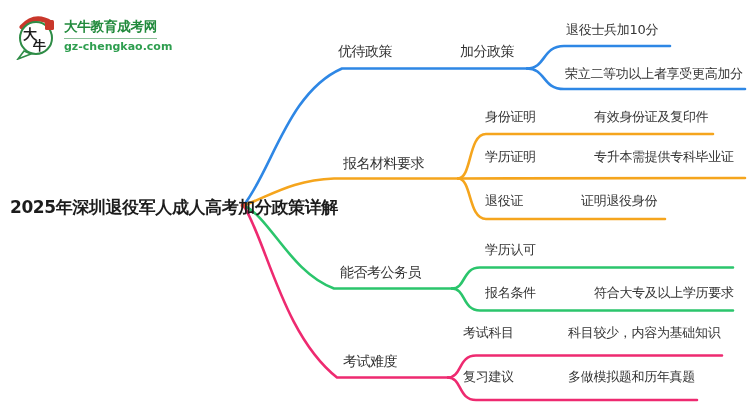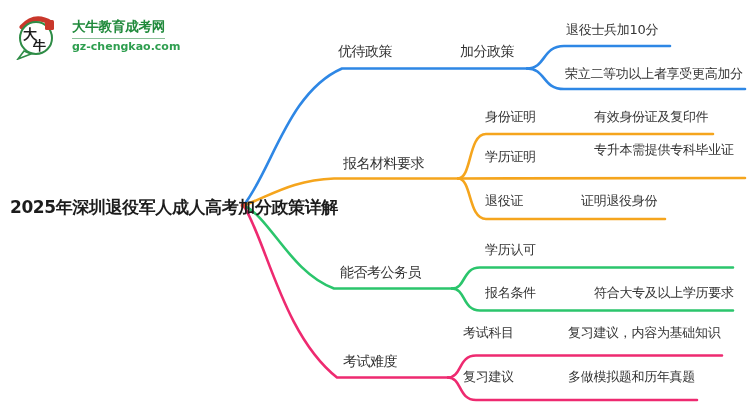--- a/index.html
+++ b/index.html
@@ -6,38 +6,38 @@
   .stage{
     position:relative;width:750px;height:410px;background:#ffffff;overflow:hidden;
     font-family:"DejaVu Sans","Liberation Sans",sans-serif;
   }
   .wires{position:absolute;left:0;top:0;width:750px;height:410px;}
   .wires path{fill:none;stroke-width:2.6;stroke-linecap:round;stroke-linejoin:round;}
 
   
   .logo{position:absolute;left:14px;top:12px;display:flex;align-items:flex-start;}
   .logo-icon{width:46px;height:48px;}
-  .logo-text{margin-left:12px;margin-top:6px;}
+  .logo-text{margin-left:4px;margin-top:6px;}
   .logo-title{font-size:13.5px;font-weight:bold;color:#218A3C;letter-spacing:-0.2px;white-space:nowrap;}
   .logo-rule{width:93px;height:1px;background:#2E8C46;opacity:.55;margin:2px 0 1px 0;}
   .logo-sub{font-size:11px;font-weight:bold;color:#2E9E4F;white-space:nowrap;}
 
   
   .t{position:absolute;white-space:nowrap;color:#343434;font-size:13px;letter-spacing:-0.3px;line-height:1.15;text-align:center;}
   .lbl{font-size:14px;font-weight:500;letter-spacing:-0.5px;}
   .t-root{left:10px;top:198px;font-size:17px;font-weight:600;color:#1c1c1c;letter-spacing:-0.4px;}
 
   .t-b0 {left:338px;top:43px;}
   .t-b0c0{left:460px;top:43px;}
   .t-b0l0{left:566px;top:23px;}
   .t-b0l1{left:565px;top:67px;}
 
   .t-b1 {left:343px;top:155px;}
   .t-b1c0{left:485px;top:110px;} .t-b1d0{left:594px;top:110px;}
-  .t-b1c1{left:485px;top:150px;} .t-b1d1{left:594px;top:144px;font-family:Liberation Mono, monospace;}
+  .t-b1c1{left:485px;top:150px;} .t-b1d1{left:594px;top:150px;}
   .t-b1c2{left:485px;top:194px;} .t-b1d2{left:581px;top:194px;}
 
   .t-b2 {left:340px;top:264px;}
   .t-b2c0{left:485px;top:243px;} .t-b2d0{left:594px;top:243px;}
   .t-b2c1{left:485px;top:286px;} .t-b2d1{left:594px;top:286px;}
 
   .t-b3 {left:343px;top:353px;}
   .t-b3c0{left:463px;top:326px;} .t-b3d0{left:568px;top:326px;}
   .t-b3c1{left:463px;top:370px;} .t-b3d1{left:568px;top:370px;}
 </style>
@@ -99,17 +99,17 @@
   <div class="t t-b1c2">退役证</div>
   <div class="t t-b1d2">证明退役身份</div>
 
   <div class="t lbl t-b2">能否考公务员</div>
   <div class="t t-b2c0">学历认可</div>
   <div class="t t-b2c1">报名条件</div>
   <div class="t t-b2d1">符合大专及以上学历要求</div>
 
   <div class="t lbl t-b3">考试难度</div>
   <div class="t t-b3c0">考试科目</div>
-  <div class="t t-b3d0">复习建议，内容为基础知识</div>
+  <div class="t t-b3d0">科目较少，内容为基础知识</div>
   <div class="t t-b3c1">复习建议</div>
   <div class="t t-b3d1">多做模拟题和历年真题</div>
 
 </div>
 
 </body></html>

